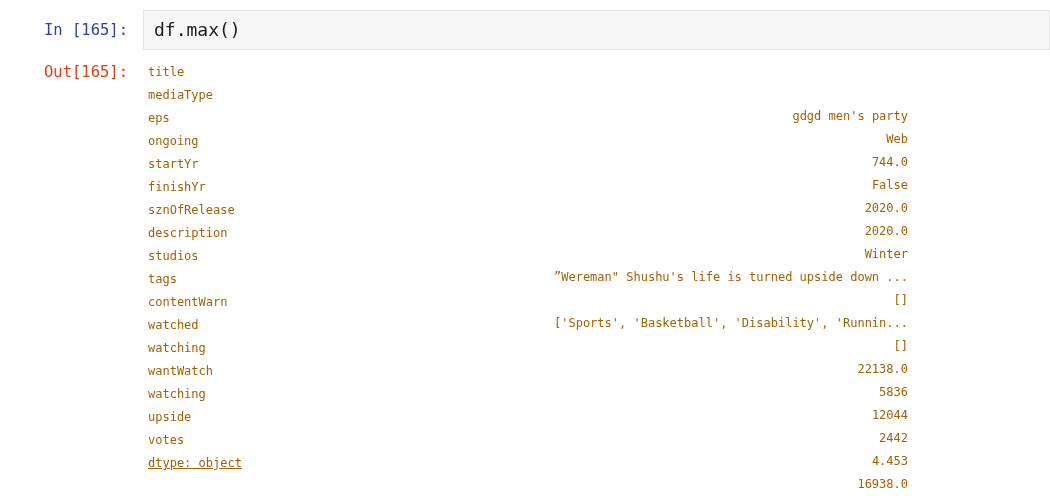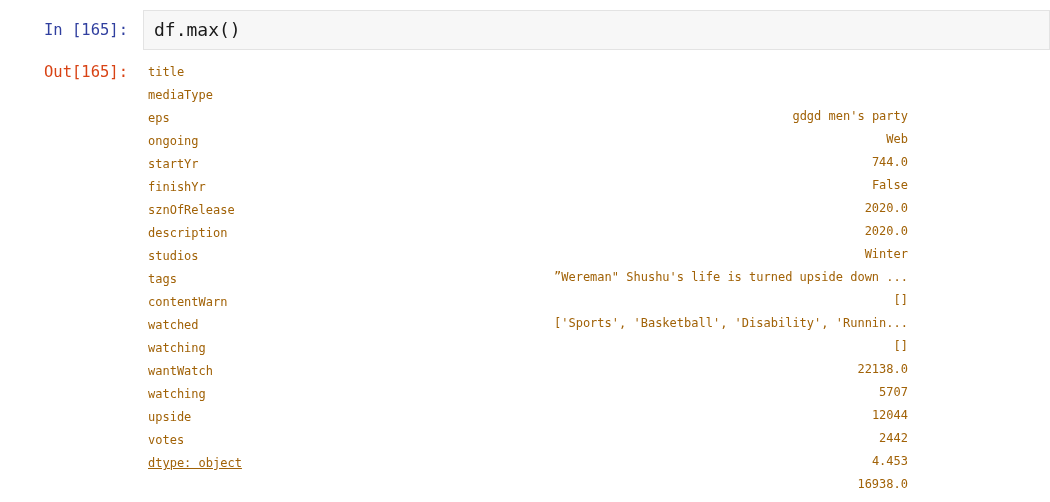--- a/index.html
+++ b/index.html
@@ -144,21 +144,21 @@
           <div class="series-row"><span class="series-label">eps</span><span class="series-value">744.0</span></div>
           <div class="series-row"><span class="series-label">ongoing</span><span class="series-value">False</span></div>
           <div class="series-row"><span class="series-label">startYr</span><span class="series-value">2020.0</span></div>
           <div class="series-row"><span class="series-label">finishYr</span><span class="series-value">2020.0</span></div>
           <div class="series-row"><span class="series-label">sznOfRelease</span><span class="series-value">Winter</span></div>
           <div class="series-row"><span class="series-label">description</span><span class="series-value">”Wereman" Shushu's life is turned upside down ...</span></div>
           <div class="series-row"><span class="series-label">studios</span><span class="series-value">[]</span></div>
           <div class="series-row"><span class="series-label">tags</span><span class="series-value">['Sports', 'Basketball', 'Disability', 'Runnin...</span></div>
           <div class="series-row"><span class="series-label">contentWarn</span><span class="series-value">[]</span></div>
           <div class="series-row"><span class="series-label">watched</span><span class="series-value">22138.0</span></div>
-          <div class="series-row"><span class="series-label">watching</span><span class="series-value">5707</span></div>
+          <div class="series-row"><span class="series-label">watching</span><span class="series-value">5836</span></div>
           <div class="series-row"><span class="series-label">wantWatch</span><span class="series-value">12044</span></div>
           <div class="series-row"><span class="series-label">watching</span><span class="series-value">2442</span></div>
           <div class="series-row"><span class="series-label">upside</span><span class="series-value">4.453</span></div>
           <div class="series-row"><span class="series-label">votes</span><span class="series-value">16938.0</span></div>
         </div>
       <div class="series-dtype">dtype: object</div>
     </div>
   </div>
 
 </div>

